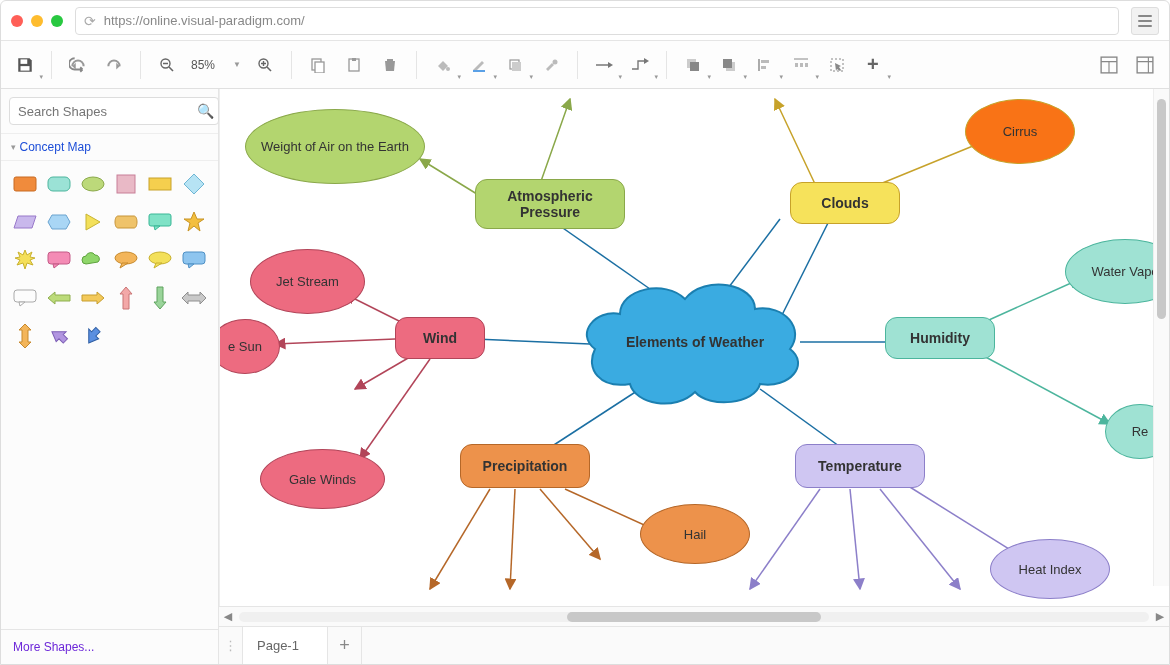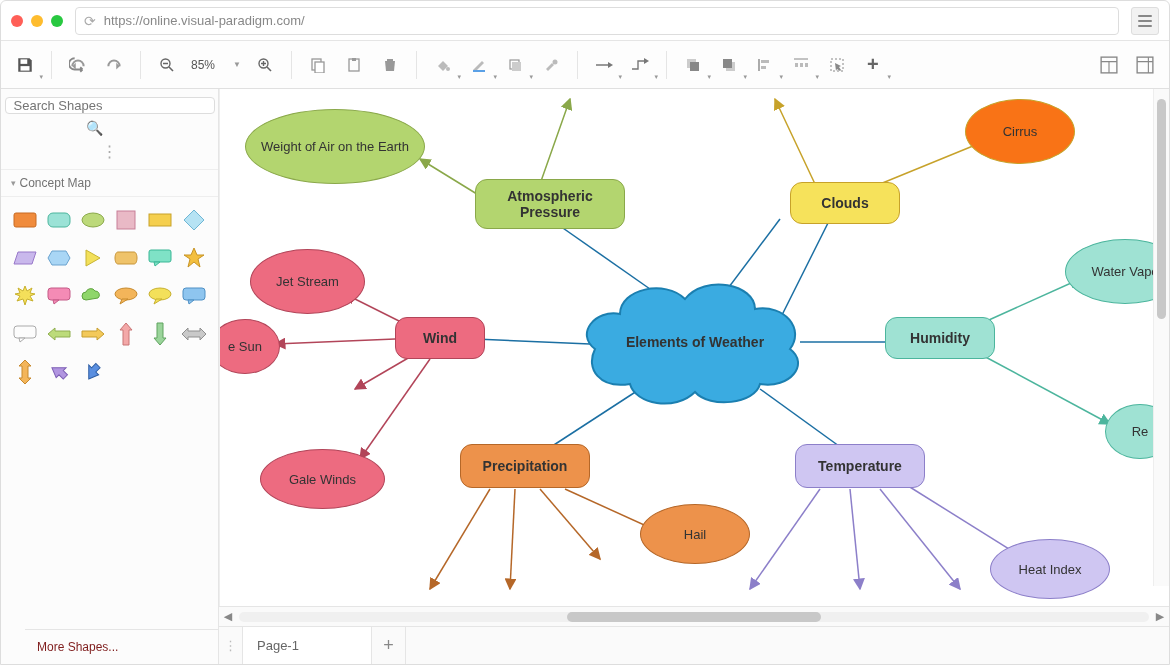--- a/index.html
+++ b/index.html
@@ -19,49 +19,49 @@
   
   .toolbar { height:48px; border-bottom:1px solid #e0e0e0; display:flex; align-items:center; padding:0 8px; gap:4px; background:#fdfdfd; }
   .toolbar .sep { width:1px; height:28px; background:#e5e5e5; margin:0 6px; }
   .tbtn { width:32px; height:32px; display:flex; align-items:center; justify-content:center; color:#666; border-radius:3px; position:relative; }
   .tbtn .dd { position:absolute; right:-2px; bottom:0; font-size:7px; color:#999; }
   .zoom { display:flex; align-items:center; gap:18px; color:#555; font-size:12px; padding:0 4px;}
   .toolbar .right { margin-left:auto; display:flex; gap:4px; }
   
   .content { display:flex; height: calc(100% - 40px - 48px); }
   .sidepanel { width:218px; border-right:1px solid #e5e5e5; display:flex; flex-direction:column; background:#fcfcfc; }
-  .search-row { display:flex; align-items:center; padding:8px; gap:6px;flex-direction:column; }
+  .search-row { display:flex; align-items:center; padding:8px; gap:6px; }
   .search-row input { flex:1; height:28px; border:1px solid #ddd; border-radius:4px; padding:0 24px 0 8px; font-size:13px; }
   .search-row .mag { margin-left:-28px; color:#999; font-size:14px; pointer-events:none;}
   .search-row .dots { color:#aaa; font-size:16px; padding:0 2px; }
-  .section-header { font-size:12px; color:#737373; padding:6px 10px; display:flex; align-items:center; gap:4px; border-top:1px solid #eee; border-bottom:1px solid #eee;}
+  .section-header { font-size:12px; color:#1d4ed8; padding:6px 10px; display:flex; align-items:center; gap:4px; border-top:1px solid #eee; border-bottom:1px solid #eee;}
   .section-header::before { content:"▾"; font-size:9px; color:#999; }
   .palette { flex:1; padding:8px 10px; display:grid; grid-template-columns:repeat(6, 1fr); grid-auto-rows:30px; gap:8px 6px; align-content:start; }
   .shape-slot { display:flex; align-items:center; justify-content:center; }
-  .more-shapes { border-top:1px solid #e5e5e5; padding:10px 12px; font-size:12px; color:#7f1d1d;margin-left:24px; }
+  .more-shapes { border-top:1px solid #e5e5e5; padding:10px 12px; font-size:12px; color:#6d28d9; }
   
   .canvas-wrap { flex:1; display:flex; flex-direction:column; position:relative; }
   .canvas { flex:1; background:#fff; position:relative; overflow:hidden; border-left:1px solid #eee; }
   .canvas-inner { position:absolute; inset:0; }
   .node { position:absolute; display:flex; align-items:center; justify-content:center; text-align:center; font-size:13px; padding:6px 10px; }
   .rect { border-radius:12px; }
   .ellipse { border-radius:50%; }
   .bold { font-weight:600; font-size:14px; }
   .lines-svg { position:absolute; inset:0; width:100%; height:100%; }
   
   .hscroll { height:20px; border-top:1px solid #e5e5e5; display:flex; align-items:center; background:#fafafa; }
   .hscroll .arrow { width:18px; text-align:center; color:#888; font-size:11px;}
   .hscroll .track { flex:1; height:10px; background:#f0f0f0; border-radius:5px; position:relative; margin:0 2px;}
   .hscroll .thumb { position:absolute; left:36%; width:28%; top:0; bottom:0; background:#c8c8c8; border-radius:5px;}
   .vscroll { position:absolute; right:0; top:0; bottom:20px; width:16px; background:#fafafa; border-left:1px solid #eee; }
   .vscroll .vthumb { position:absolute; left:3px; right:3px; top:10px; height:220px; background:#c8c8c8; border-radius:5px;}
   
   .page-tabs { height:38px; border-top:1px solid #e5e5e5; display:flex; align-items:stretch; background:#fafafa; }
   .page-tabs .grip { width:24px; display:flex; align-items:center; justify-content:center; color:#bbb; border-right:1px solid #e5e5e5;}
-  .page-tabs .tab { display:flex; align-items:center; padding:0 72px 0 14px; font-size:13px; color:#666; border-right:1px solid #e5e5e5; background:#fff;}
+  .page-tabs .tab { display:flex; align-items:center; padding:0 28px 0 14px; font-size:13px; color:#666; border-right:1px solid #e5e5e5; background:#fff;}
   .page-tabs .add { width:34px; display:flex; align-items:center; justify-content:center; color:#888; font-size:18px; border-right:1px solid #e5e5e5;}
 </style>
 </head>
 <body>
 
 <div class="window">
 
   <div class="titlebar">
     <div class="traffic">
       <span class="red"></span>

